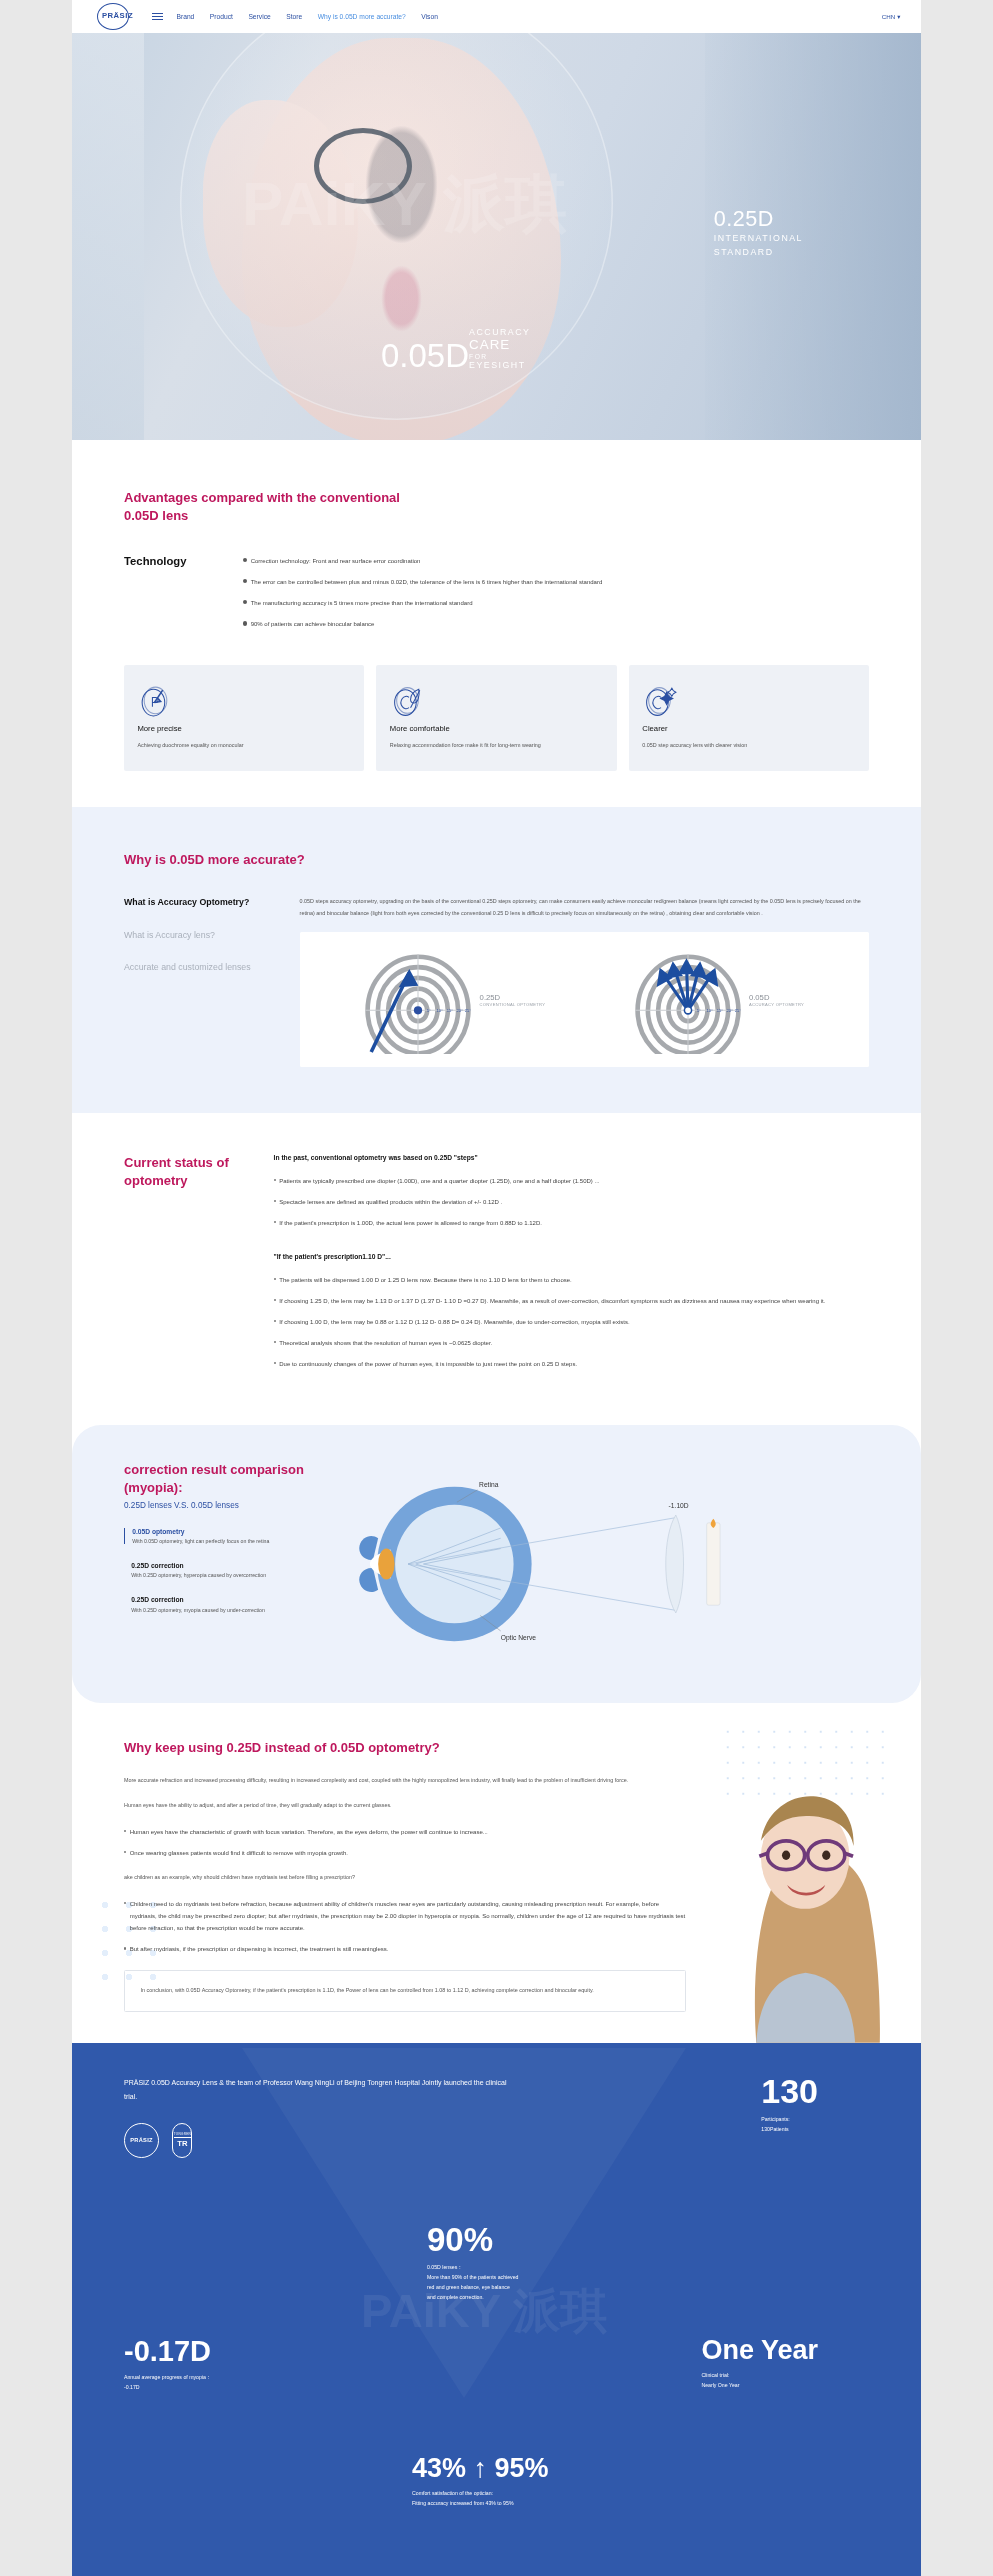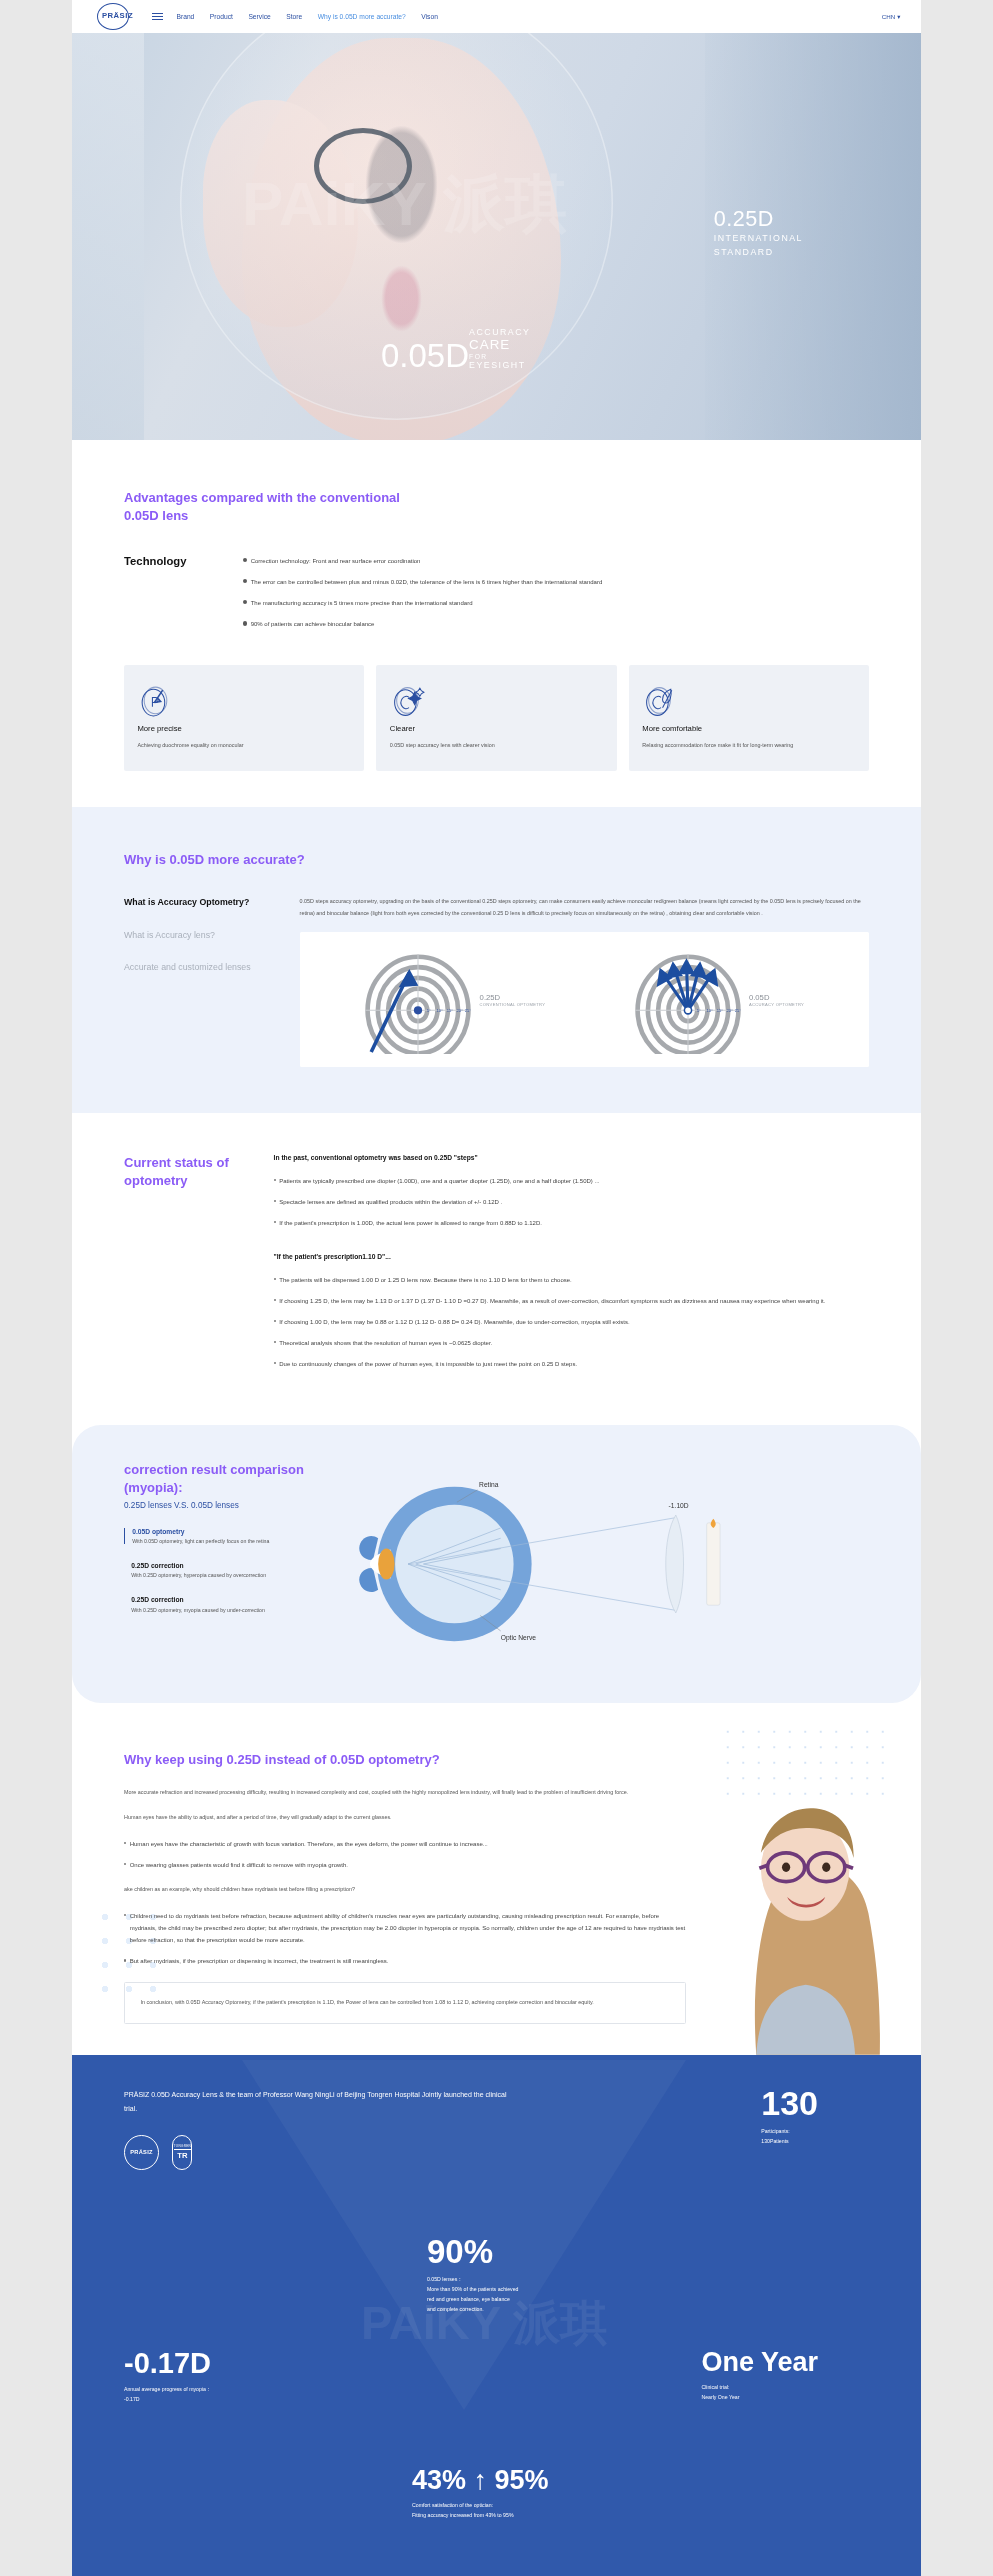--- a/index.html
+++ b/index.html
@@ -47,21 +47,21 @@
   .hero .stat-l .kb { margin-left:0; line-height:1.15; }
   .hero .stat-l .kb .l1 { font-size:8.8px; letter-spacing:1.5px; }
   .hero .stat-l .kb .l2 { font-size:13.4px; letter-spacing:1px; }
   .hero .stat-l .kb .l3 { font-size:6.7px; letter-spacing:1.5px; }
   .hero .stat-l .kb .l4 { font-size:8.8px; letter-spacing:1.5px; }
   .wm { position:absolute; font-family:"Liberation Sans",sans-serif; font-weight:bold; color:rgba(255,255,255,.16);
         pointer-events:none; white-space:nowrap; }
 
   
   .sect { position:relative; }
-  .h2 { color:#8b5cf6; font-size:13px; line-height:1.35; font-weight:bold; }
+  .h2 { color:#be185d; font-size:13px; line-height:1.35; font-weight:bold; }
   .h3 { color:#111; font-size:11.3px; font-weight:bold; }
   .body-txt { color:#444; font-size:6px; line-height:2.05; }
   .bullet-row { display:flex; align-items:flex-start; gap:3.6px; margin-bottom:8.8px; }
   .dot { width:4.1px;height:4.1px;border-radius:50%;background:#5a5a5a;flex:0 0 auto;margin-top:3.1px; }
   .sdot { width:2.1px;height:2.1px;border-radius:50%;background:#777;flex:0 0 auto;margin-top:4.1px; }
 
   
   .adv { padding:49px 52px 36px 52px; background:#fff; }
   .adv .row { display:flex; margin-top:31px;gap:16px; }
   .adv .label { width:103px; flex:0 0 103px; }
@@ -222,40 +222,40 @@
           <div class="t">More precise</div>
           <div class="d">Achieving duochrome equality on monocular</div>
         </div>
 
         <div class="card">
           <div class="ic">
             <svg width="37" height="37" viewBox="0 0 72 72" fill="none" stroke="#2b4fa2" stroke-width="2">
               <ellipse cx="30" cy="38" rx="21" ry="25"></ellipse>
                 <ellipse cx="34" cy="34" rx="21" ry="25" opacity=".5"></ellipse>
               <path d="M37 28a10 12 0 100 20"></path>
-                <path d="M48 18l4 8 8 4-8 4-4 8-4-8-8-4 8-4z" fill="#2b4fa2"></path>
-              <path d="M58 10l3 5 5 3-5 3-3 5-3-5-5-3 5-3z"></path>
+              <path d="M56 12c-10 4-16 12-16 20 0 4 3 7 7 7 8 0 11-16 9-27z"></path>
+                <path d="M40 48L58 14"></path>
             </svg>
           </div>
-          <div class="t">Clearer</div>
-          <div class="d">0.05D step accuracy lens with clearer vision</div>
+          <div class="t">More comfortable</div>
+          <div class="d">Relaxing accommodation force make it fit for long-term wearing</div>
         </div>
 
         <div class="card">
           <div class="ic">
             <svg width="37" height="37" viewBox="0 0 72 72" fill="none" stroke="#2b4fa2" stroke-width="2">
               <ellipse cx="30" cy="38" rx="21" ry="25"></ellipse>
                 <ellipse cx="34" cy="34" rx="21" ry="25" opacity=".5"></ellipse>
               <path d="M37 28a10 12 0 100 20"></path>
-              <path d="M56 12c-10 4-16 12-16 20 0 4 3 7 7 7 8 0 11-16 9-27z"></path>
-                <path d="M40 48L58 14"></path>
+                <path d="M48 18l4 8 8 4-8 4-4 8-4-8-8-4 8-4z" fill="#2b4fa2"></path>
+              <path d="M58 10l3 5 5 3-5 3-3 5-3-5-5-3 5-3z"></path>
             </svg>
           </div>
-          <div class="t">More comfortable</div>
-          <div class="d">Relaxing accommodation force make it fit for long-term wearing</div>
+          <div class="t">Clearer</div>
+          <div class="d">0.05D step accuracy lens with clearer vision</div>
         </div>
 
       </div>
     </div>
   </div>
 
   <div class="why sect">
     <div class="h2">Why is 0.05D more accurate?</div>
     <div class="flex">
       <div class="left">
@@ -427,21 +427,21 @@
         <text x="626" y="92" font-size="13" fill="#333" font-family="Liberation Sans">-1.10D</text>
       </svg>
     </div>
   </div>
 
   <div class="wk sect">
     <div class="dots-tr"></div>
     <div class="dots-bl"></div>
 
     <div class="col">
-      <div class="h2" style="margin-bottom:18.5px;margin-top:12px;">Why keep using 0.25D instead of 0.05D optometry?</div>
+      <div class="h2" style="margin-bottom:18.5px;">Why keep using 0.25D instead of 0.05D optometry?</div>
       <p>More accurate refraction and increased processing difficulty, resulting in increased complexity and cost, coupled with the highly monopolized lens industry, will finally lead to the problem of insufficient driving force.</p>
       <p>Human eyes have the ability to adjust, and after a period of time, they will gradually adapt to the current glasses.</p>
       <div class="bullet-row">
           <span class="sdot"></span>
           <span class="body-txt">Human eyes have the characteristic of growth with focus variation. Therefore, as the eyes deform, the power will continue to increase...</span>
         </div>
       <div class="bullet-row">
           <span class="sdot"></span>
           <span class="body-txt">Once wearing glasses patients would find it difficult to remove with myopia growth.</span>
         </div>

